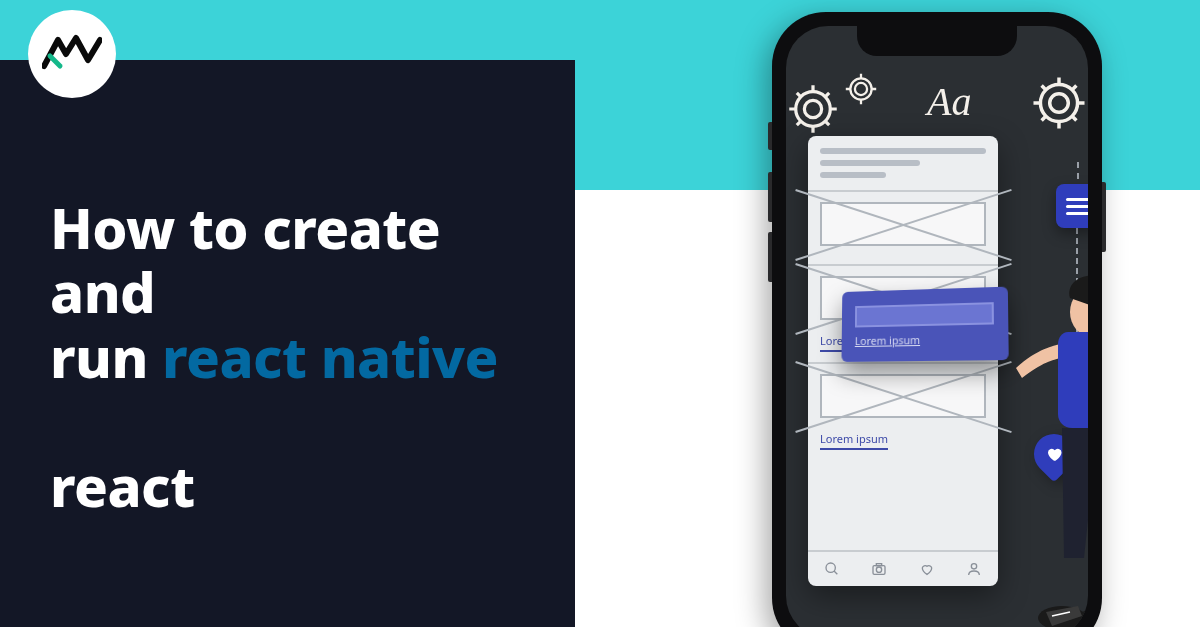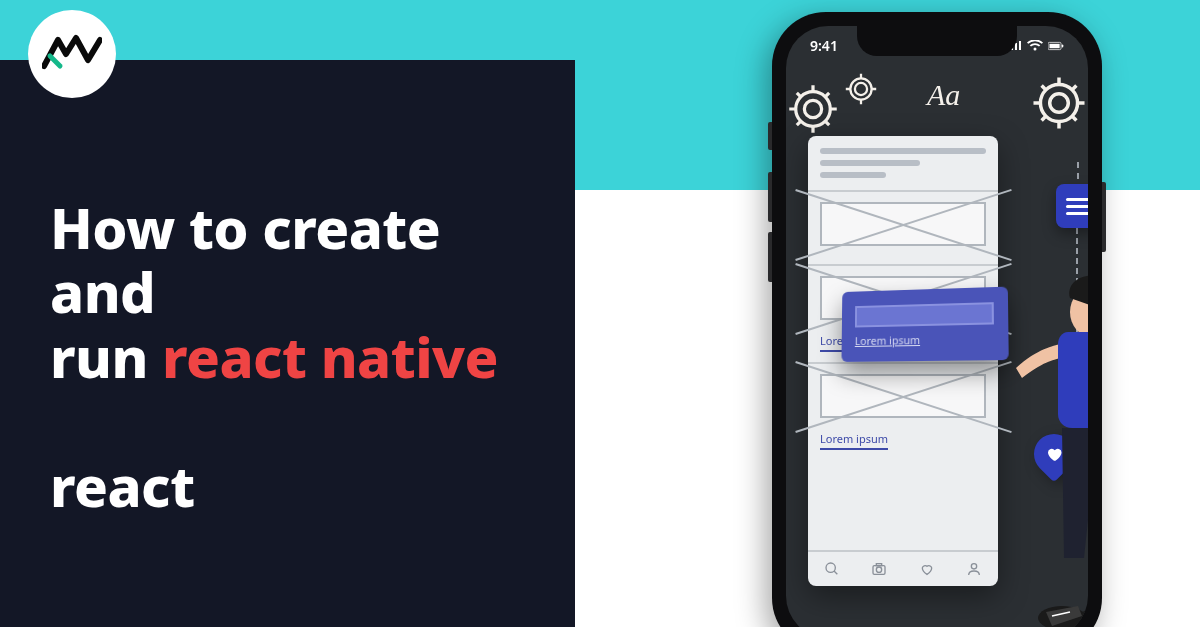--- a/index.html
+++ b/index.html
@@ -39,21 +39,21 @@
     .headline {
       position: absolute;
       top: 195px; left: 50px;
       width: 500px;
       color: #fff;
       font-size: 56px;
       font-weight: 800;
       line-height: 1.15;
       letter-spacing: -0.5px;
     }
-    .headline .highlight { color: #ef4444; }
+    .headline .highlight { color: #0369a1; }
   
     .phone {
       position: absolute;
       top: 12px; right: 98px;
       width: 330px; height: 640px;
       background: #0d0d0f;
       border-radius: 54px;
       padding: 14px;
       box-shadow: -6px 8px 30px rgba(0,0,0,.35);
     }
@@ -97,21 +97,21 @@
     .gear.g1 { top: 8px; left: -10px; width: 54px; height: 54px; }
     .gear.g2 { top: 0; right: -10px; width: 58px; height: 58px; }
     .gear.g3 { top: -4px; left: 46px; width: 38px; height: 38px; }
     .aa-label {
       position: absolute;
       top: 4px; left: 50%;
       transform: translateX(-10px);
       color: #f4f0ea;
       font-family: Georgia, serif;
       font-style: italic;
-      font-size: 30px;
+      font-size: 40px;
     }
   
     .wireframe-panel {
       position: absolute;
       top: 62px; left: 12px;
       width: 190px; height: 450px;
       background: #eceef0;
       border-radius: 8px;
       box-shadow: 0 10px 30px rgba(0,0,0,.4);
     }
@@ -244,36 +244,20 @@
 </h1>
 
 <div class="phone">
   <div class="phone-side-btn left1"></div>
   <div class="phone-side-btn left2"></div>
   <div class="phone-side-btn left3"></div>
   <div class="phone-side-btn right1"></div>
 
   <div class="phone-screen">
     <div class="notch"></div>
-    <div class="status-bar">
-      <span>9:41</span>
-      <div class="status-right">
-        <svg viewBox="0 0 16 12">
-            <path d="M1 10h2V7H1zm4 0h2V5H5zm4 0h2V3H9zm4 0h2V1h-2z" fill="#fff"></path>
-          </svg>
-        <svg viewBox="0 0 16 12">
-            <path d="M8 10.5a1.5 1.5 0 100-3 1.5 1.5 0 000 3zm-4-4a6 6 0 018 0l1.3-1.3a8 8 0 00-10.6 0zM1.2 3.8a10 10 0 0113.6 0L16 2.5a12 12 0 00-16 0z" fill="#fff"></path>
-          </svg>
-        <svg viewBox="0 0 22 12">
-            <rect x="0" y="1" width="18" height="10" rx="2" stroke="#fff" fill="none"></rect>
-            <rect x="2" y="3" width="14" height="6" fill="#fff"></rect>
-            <rect x="19" y="4" width="2" height="4" rx="1" fill="#fff"></rect>
-          </svg>
-      </div>
-    </div>
 
     <div class="scene">
       <svg class="gear g1" viewBox="0 0 50 50">
           <circle cx="25" cy="25" r="8"></circle>
           <circle cx="25" cy="25" r="16"></circle>
           <g>
             <line x1="25" y1="3" x2="25" y2="9"></line>
             <line x1="25" y1="41" x2="25" y2="47"></line>
             <line x1="3" y1="25" x2="9" y2="25"></line>
             <line x1="41" y1="25" x2="47" y2="25"></line>

